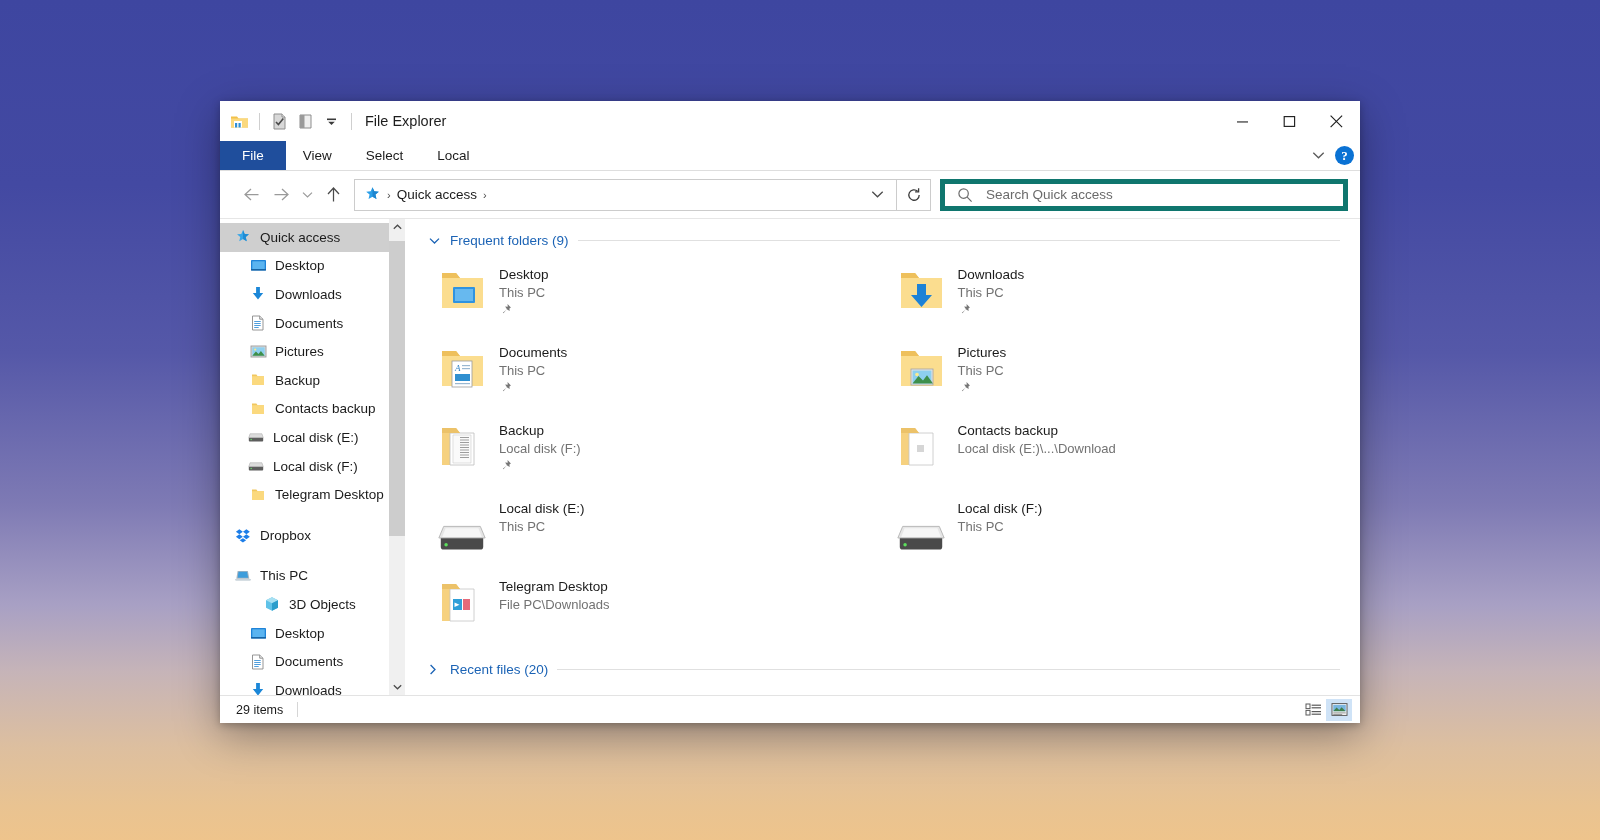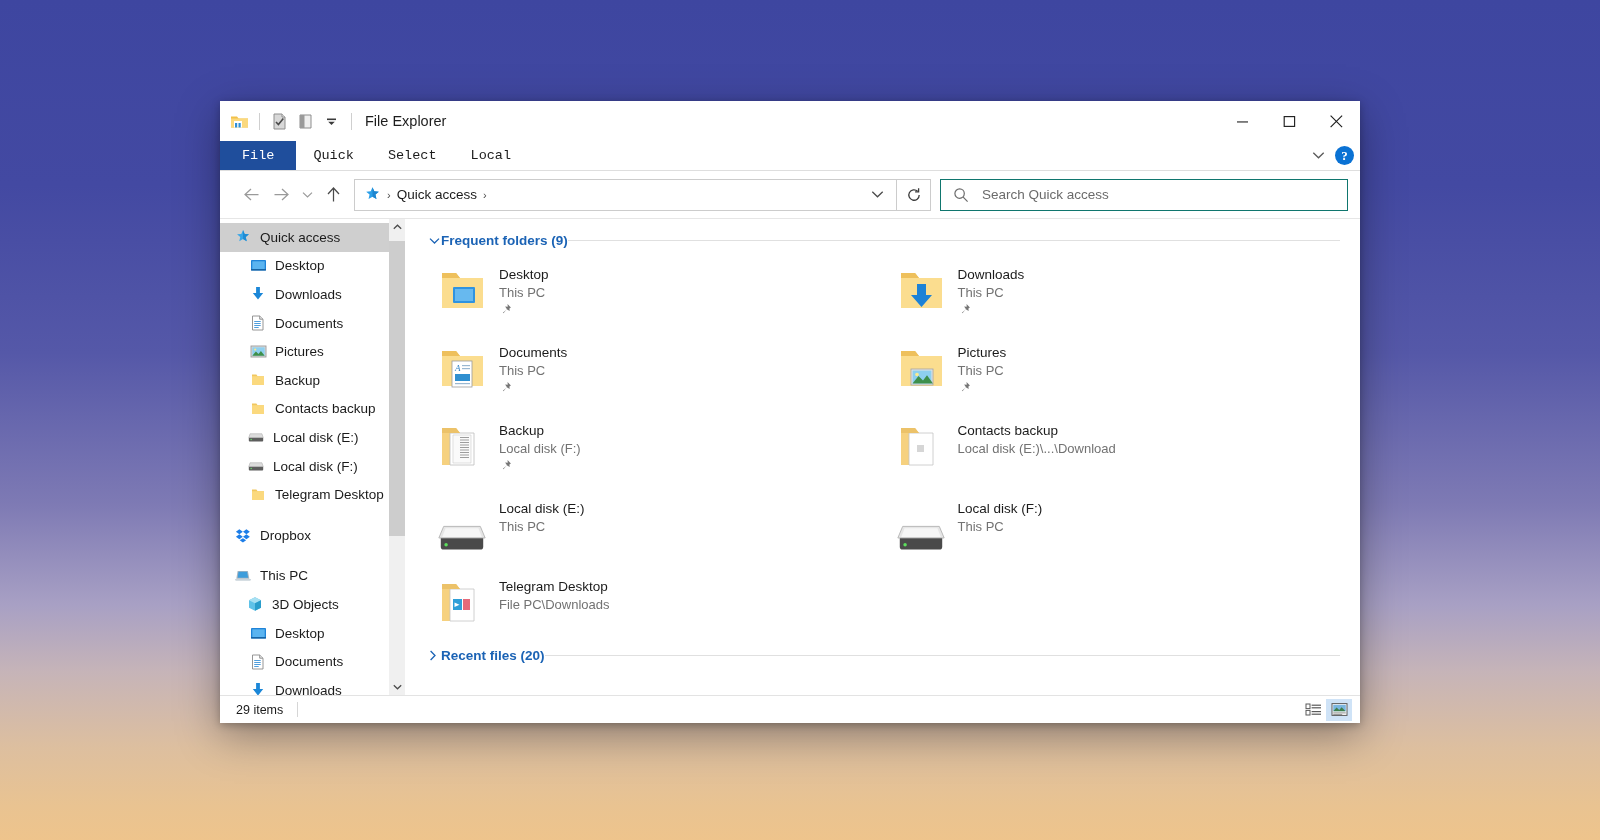--- a/index.html
+++ b/index.html
@@ -94,21 +94,20 @@
     background: #ffffff;
     border-bottom: 1px solid #dedede;
     position: relative;
   }
   .tab {
     display: flex; align-items: center;
     padding: 0 17px;
     font-size: 13.5px;
     color: #1b1b1b;
     white-space: nowrap;
-    font-family: Liberation Mono, monospace;
   }
   .tab.file {
     background: #1f4e9c;
     color: #ffffff;
     padding: 0 22px;
     font-size: 13.5px;
   }
   .ribbon-right {
     position: absolute;
     right: 6px; top: 0; bottom: 0;
@@ -164,21 +163,21 @@
     border: 1px solid #cccccc;
     border-left: none;
     display: flex; align-items: center; justify-content: center;
     color: #3c3c3c; font-size: 15px;
     background: #fff;
   }
 
   .searchbar {
     width: 408px;
     height: 32px;
-    border: 1px solid #0f766e;
+    border: 5px solid #0f766e;
     background: #ffffff;
     display: flex; align-items: center;
     margin-left: 9px;
     padding-left: 12px;
     gap: 13px;
   }
   .search-ph { font-size: 13.5px; color: #6b6b6b; }
 
   
   .bodyrow {
@@ -244,23 +243,23 @@
     flex: 1;
     min-width: 0;
     background: #ffffff;
     padding: 14px 0 0 0;
     overflow: hidden;
     position: relative;
   }
   .group-head {
     display: flex;
     align-items: center;
+    gap: 9px;
     padding: 0 20px 0 24px;
     margin-bottom: 8px;
-    font-weight: bold;
   }
   .group-chev { color: #1b63b5; font-size: 12px; width: 12px; }
   .group-title { color: #1b63b5; font-size: 13.5px; white-space: nowrap; }
   .group-rule { flex: 1; height: 1px; background: #e0e0e0; }
 
   .tiles {
     display: grid;
     grid-template-columns: 1fr 1fr;
     padding-left: 28px;
     padding-right: 10px;
@@ -275,21 +274,21 @@
     width: 58px; flex: 0 0 58px;
     height: 60px;
     display: flex; align-items: center; justify-content: center;
     margin-right: 8px;
   }
   .tile-text { padding-top: 7px; min-width: 0; }
   .tile-name { font-size: 13.5px; color: #1b1b1b; white-space: nowrap; }
   .tile-sub { font-size: 13px; color: #727272; margin-top: 3px; white-space: nowrap; }
   .tile-pin { margin-top: 3px; height: 14px; }
 
-  .recent-head { margin-top: 2px; }
+  .recent-head { margin-top: 16px; }
 
   
   .preview {
     width: 330px;
     flex: 0 0 330px;
     border-left: 1px solid #e3e3e3;
     display: flex;
     align-items: center;
     justify-content: center;
     background: #ffffff;
@@ -380,21 +379,21 @@
         <div class="winbtn close">
           <svg width="15" height="15" viewBox="0 0 15 15">
               <path d="M1.6 1.6l11.5 11.5M13.1 1.6L1.6 13.1" stroke="currentColor" stroke-width="1.15" fill="none"></path>
             </svg>
         </div>
       </div>
     </div>
 
     <div class="ribbon">
       <div class="tab file">File</div>
-      <div class="tab">Quick</div>
+      <div class="tab">View</div>
       <div class="tab">Select</div>
       <div class="tab">Local</div>
 
       <div class="ribbon-right">
         <div class="chev-small">
           <svg width="13" height="9" viewBox="0 0 13 9">
               <path d="M1.3 1.8L6.5 6.8 11.7 1.8" fill="none" stroke="#5a5a5a" stroke-width="1.3"></path>
             </svg>
         </div>
         <div class="help-icon">?</div>
@@ -618,21 +617,21 @@
           <span class="nav-ico">
             <svg width="18" height="16" viewBox="0 0 20 16">
               <path d="M4 2.4h11.4L17 11H2.6z" fill="#a9b6c0"></path>
               <path d="M5 3.4h9.6l1.1 6.6H4.1z" fill="#3e9ddb"></path>
               <path d="M1 11.3h18l-.8 1.9H1.8z" fill="#c9d3da"></path>
             </svg>
           </span>
           <span class="nav-label">This PC</span>
         </div>
 
-        <div class="nav-item" style="padding-left:26px">
+        <div class="nav-item" style="padding-left:43px">
           <span class="nav-ico">
             <svg width="16" height="16" viewBox="0 0 16 16">
               <path d="M8 1.2l6 3v7.6l-6 3-6-3V4.2z" fill="#5fc2e8"></path>
               <path d="M8 1.2l6 3-6 3-6-3z" fill="#a7e0f2"></path>
               <path d="M8 7.2v7.6l6-3V4.2z" fill="#2a9dcb"></path>
             </svg>
           </span>
           <span class="nav-label">3D Objects</span>
         </div>
 

